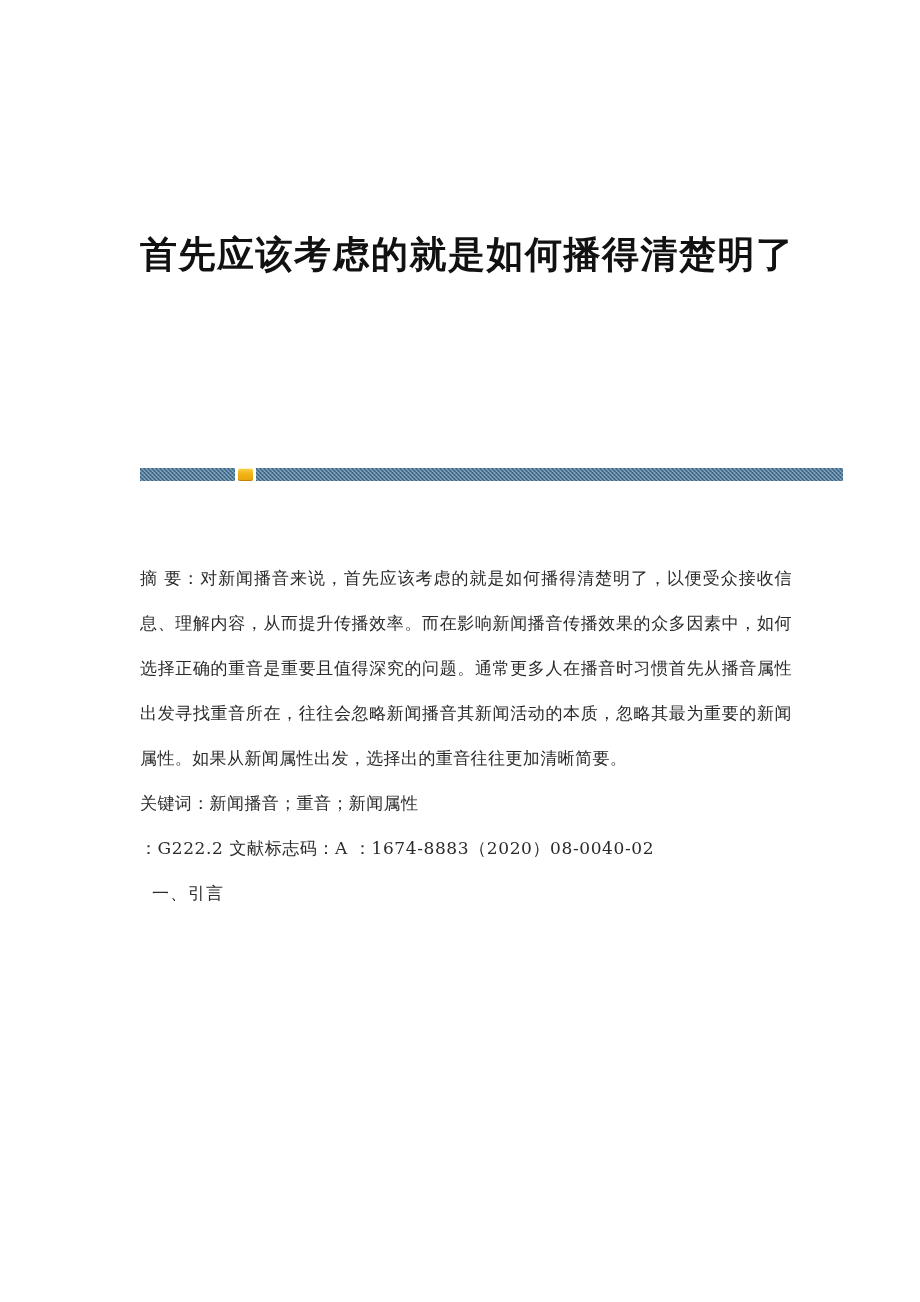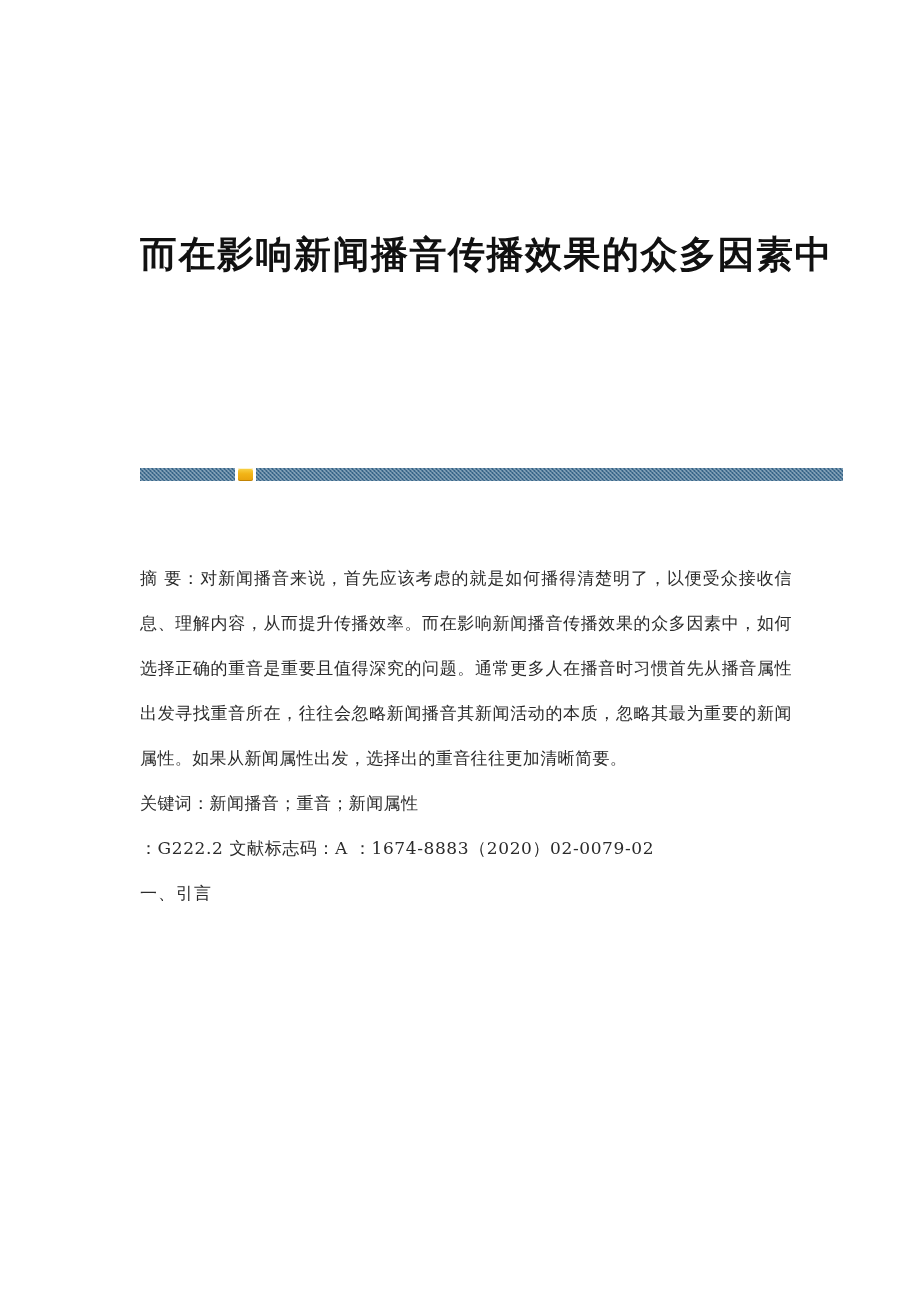--- a/index.html
+++ b/index.html
@@ -99,39 +99,39 @@
     color: #2b2b2b;
     font-weight: 400;
     letter-spacing: 0.4px;
     text-align: justify;
     margin: 0;
     font-family: "DejaVu Serif", "Liberation Serif", serif;
   }
   .para.abstract { margin-bottom: 0px; }
   .para.keywords { margin-top: 0px; font-family: Liberation Serif, serif; }
   .para.classline { letter-spacing: 0.6px; }
-  .para.heading   { letter-spacing: 1px; }
+  .para.heading   { letter-spacing: 1px; margin-left: 12px; }
   .para.body-par  { text-indent: 0; }
 </style>
 </head>
 <body>
 
 <div class="page">
 
   <div class="title-block">
-    <div class="title-line">而在影响新闻播音传播效果的众多因素中</div>
+    <div class="title-line">首先应该考虑的就是如何播得清楚明了</div>
   </div>
 
   <div class="divider-wrap">
     <div class="divider-bar"></div>
     <div class="divider-gem">
         <i></i>
       </div>
   </div>
 
   <div class="content">
     <p class="para abstract">摘 要：对新闻播音来说，首先应该考虑的就是如何播得清楚明了，以便受众接收信息、理解内容，从而提升传播效率。而在影响新闻播音传播效果的众多因素中，如何选择正确的重音是重要且值得深究的问题。通常更多人在播音时习惯首先从播音属性出发寻找重音所在，往往会忽略新闻播音其新闻活动的本质，忽略其最为重要的新闻属性。如果从新闻属性出发，选择出的重音往往更加清晰简要。</p>
     <p class="para keywords">关键词：新闻播音；重音；新闻属性</p>
-    <p class="para classline">：G222.2 文献标志码：A ：1674-8883（2020）02-0079-02</p>
+    <p class="para classline">：G222.2 文献标志码：A ：1674-8883（2020）08-0040-02</p>
     <p class="para heading">一、引言</p>
   </div>
 
 </div>
 
 </body></html>

